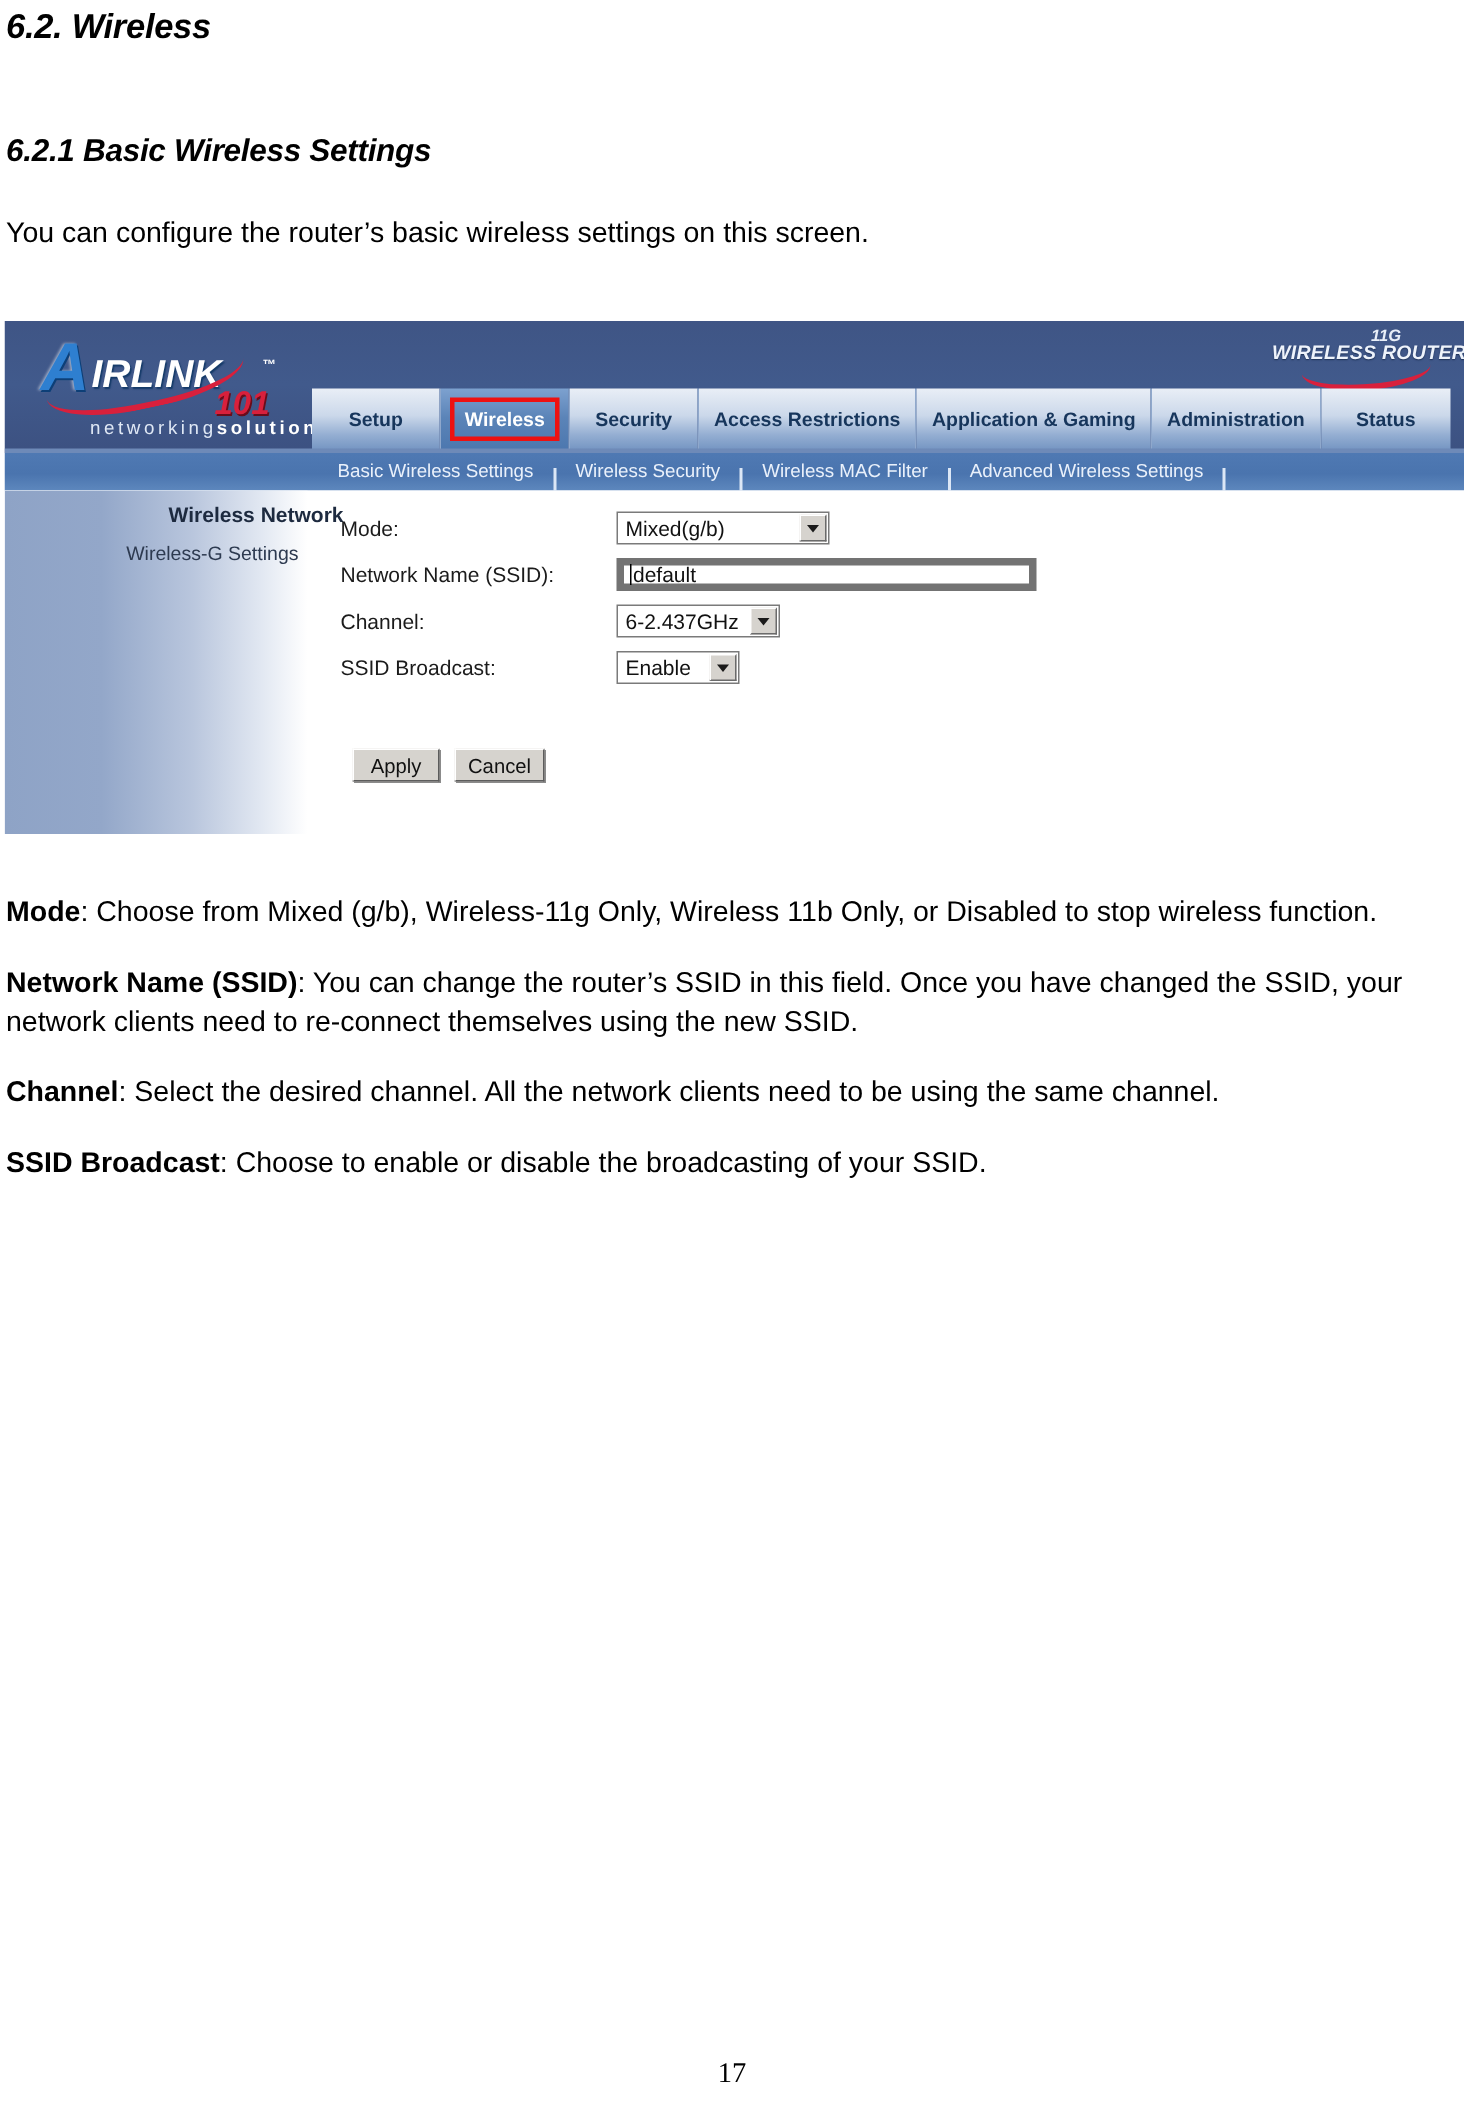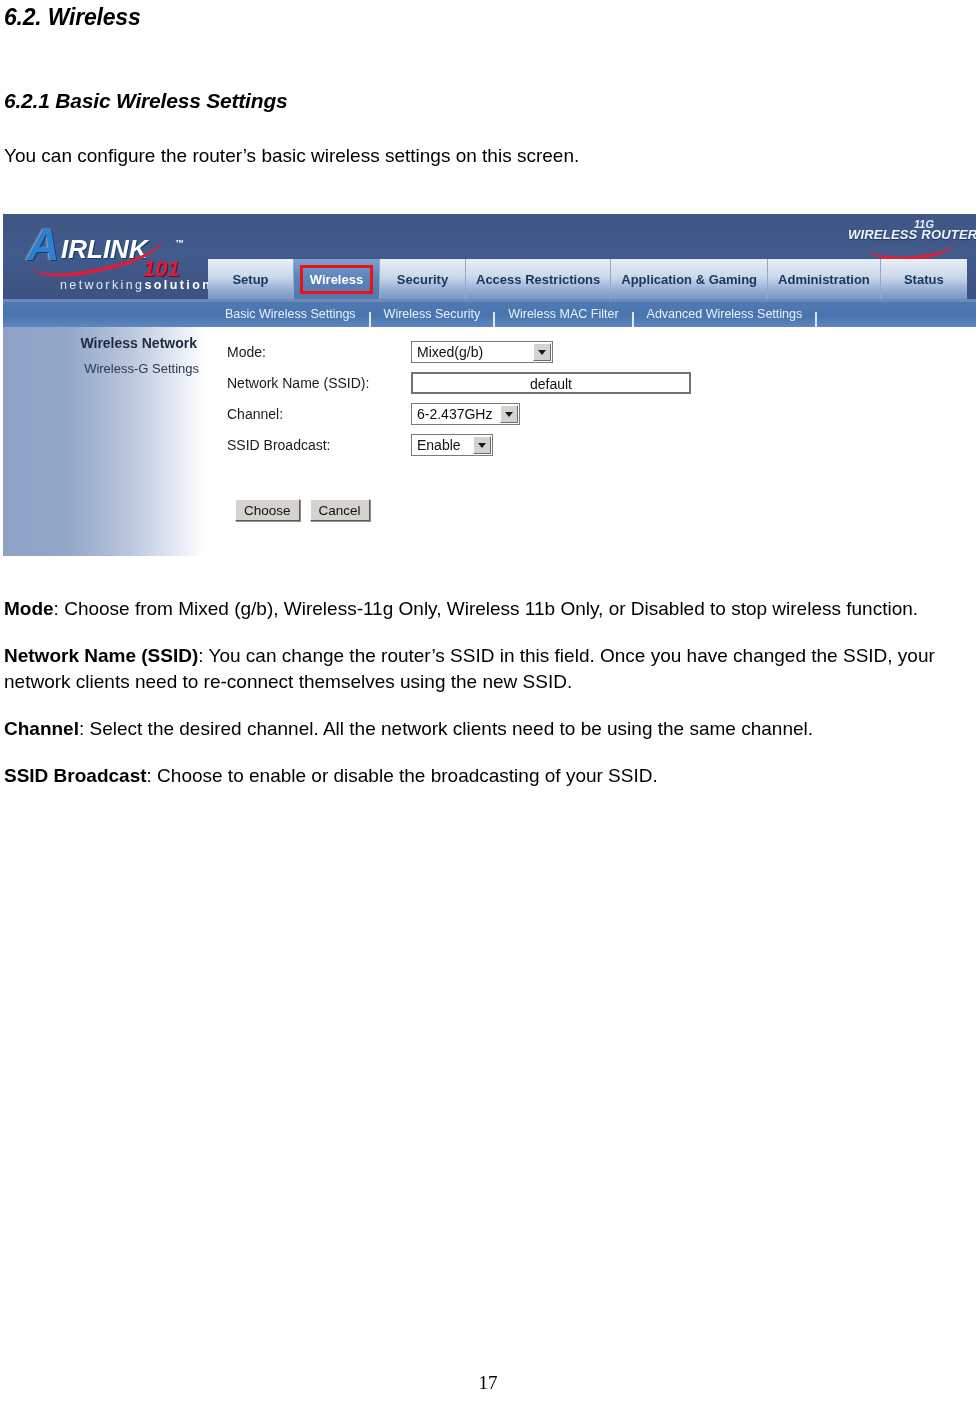--- a/index.html
+++ b/index.html
@@ -293,20 +293,21 @@
     background: linear-gradient(90deg,#8ea3c6 0%, #93a7c9 32%, #b9c6dd 62%, #e2e8f2 85%, #ffffff 100%);
   }
   .panel-title {
     position: absolute;
     left: 0; top: 8px;
     width: 194px;
     text-align: right;
     font-size: 14px;
     font-weight: bold;
     color: #1d2a3f;
+    padding-left: 32px;
   }
   .panel-sub {
     position: absolute;
     left: 0; top: 34px;
     width: 196px;
     text-align: right;
     font-size: 13px;
     color: #2d3a50;
   }
 
@@ -366,30 +367,29 @@
     left: 50%; top: 50%;
     margin-left: -4px; margin-top: -2px;
     border-left: 4px solid transparent;
     border-right: 4px solid transparent;
     border-top: 5px solid #1a1a1a;
   }
 
   .ctl-text {
     height: 22px;
     width: 280px;
-    border: 2px solid #737373;
+    border: 5px solid #737373;
     background: #ffffff;
     font-size: 14px;
     color: #111;
     padding: 0 4px;
     line-height: 20px;
     box-sizing: border-box;
     display: flex;
     align-items: center;
-    flex-direction: column;
   }
   .caret {
     display: inline-block;
     width: 1px;
     height: 14px;
     background: #000;
     margin-right: 1px;
   }
 
   .btn-row {
@@ -534,21 +534,21 @@
         <div class="form-row">
           <div class="form-label">SSID Broadcast:</div>
           <div class="ctl-select w-bcast">
             <span class="sel-text">Enable</span>
             <span class="sel-arrow"></span>
           </div>
         </div>
       </div>
 
       <div class="btn-row">
-        <div class="btn">Choose</div>
+        <div class="btn">Apply</div>
         <div class="btn">Cancel</div>
       </div>
 
     </div>
   </div>
 
   <div class="prose-block">
     <p class="para"><b>Mode</b><span>: Choose from Mixed (g/b), Wireless-11g Only, Wireless 11b Only, or Disabled to stop wireless function.</span></p>
     <p class="para"><b>Network Name (SSID)</b><span>: You can change the router’s SSID in this field. Once you have changed the SSID, your network clients need to re-connect themselves using the new SSID.</span></p>
     <p class="para"><b>Channel</b><span>: Select the desired channel. All the network clients need to be using the same channel.</span></p>

